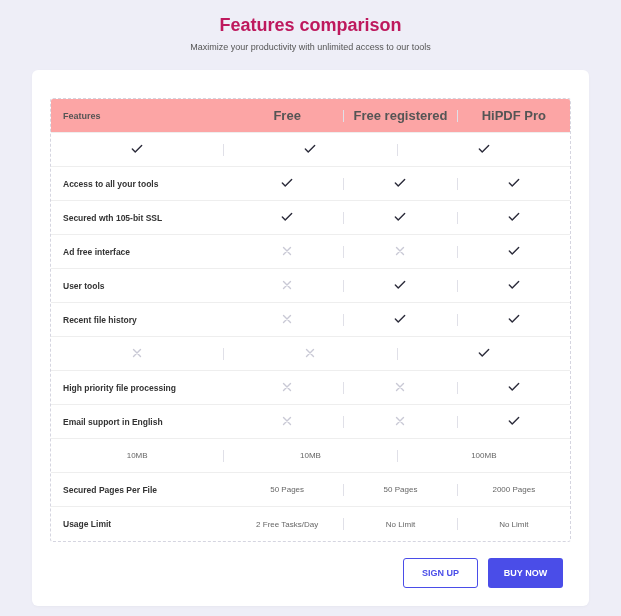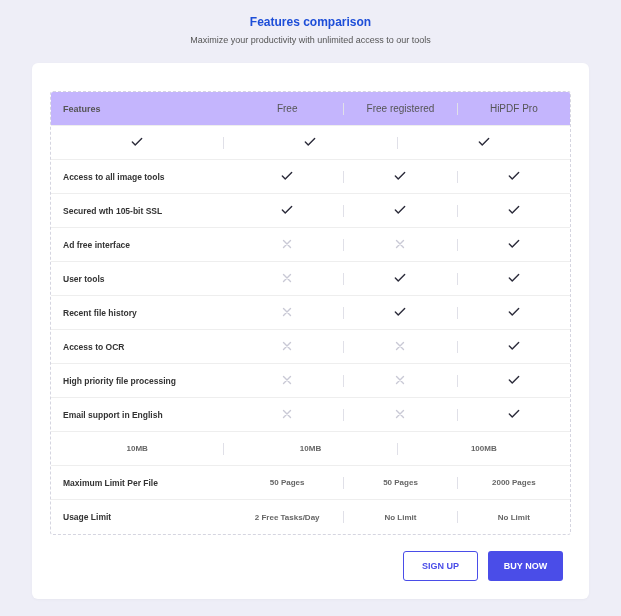--- a/index.html
+++ b/index.html
@@ -4,21 +4,21 @@
   <style>
     * { box-sizing: border-box; margin: 0; padding: 0; }
     body {
       background: #eeeef7;
       font-family: Arial, Helvetica, sans-serif;
       width: 621px;
       min-height: 616px;
       padding: 15px 0 25px 0;
     }
     .header { text-align: center; margin-bottom: 18px; }
-    .title { font-size: 12px; font-weight: 700; color: #1d4ed8; margin-bottom: 6px; }
+    .title { font-size: 18px; font-weight: 700; color: #be185d; margin-bottom: 6px; }
     .subtitle { font-size: 9px; color: #555; }
     .card {
       background: #fff;
       margin: 0 32px;
       border-radius: 6px;
       padding: 28px 18px 18px 18px;
       box-shadow: 0 1px 3px rgba(0,0,0,0.03);
     }
     .table {
       border: 1px dashed #d5d5e0;
@@ -27,45 +27,44 @@
     }
     .row {
       display: flex;
       align-items: center;
       border-bottom: 1px solid #eee;
       min-height: 34px;
       padding: 4px 0;
     }
     .row:last-child { border-bottom: none; }
     .row.header-row {
-      background: #c4b5fd;
+      background: #fca5a5;
     }
     .cell-feature {
       flex: 0 0 180px;
       font-size: 8.5px;
       font-weight: 700;
       color: #333;
       padding-left: 12px;
     }
     .header-row .cell-feature {
       font-size: 9px;
       font-weight: 600;
       color: #555;
     }
     .cell-val {
       flex: 1;
       text-align: center;
       font-size: 8px;
       color: #666;
       position: relative;
-      font-weight: bold;
     }
     .header-row .cell-val {
-      font-size: 10px;
-      font-weight: 400;
+      font-size: 13px;
+      font-weight: 700;
       color: #555;
     }
     .divider {
       width: 1px;
       height: 12px;
       background: #e0e0e8;
       flex: 0 0 1px;
     }
     .check-icon { width: 18px; height: 14px; display: inline-block; }
     .check-icon svg { width: 100%; height: 100%; }
@@ -125,21 +124,21 @@
           <div class="divider"></div>
           <div class="cell-val"><span class="check-icon"><svg viewBox="0 0 24 24">
                 <path d="M4 12 L9 17 L20 6" stroke="#2b2b3a" stroke-width="2.4" fill="none" stroke-linecap="round" stroke-linejoin="round"></path>
               </svg></span></div>
           <div class="divider"></div>
           <div class="cell-val"><span class="check-icon"><svg viewBox="0 0 24 24">
                 <path d="M4 12 L9 17 L20 6" stroke="#2b2b3a" stroke-width="2.4" fill="none" stroke-linecap="round" stroke-linejoin="round"></path>
               </svg></span></div>
         </div>
         <div class="row">
-          <div class="cell-feature">Access to all image tools</div>
+          <div class="cell-feature">Access to all your tools</div>
           <div class="cell-val"><span class="check-icon"><svg viewBox="0 0 24 24">
                 <path d="M4 12 L9 17 L20 6" stroke="#2b2b3a" stroke-width="2.4" fill="none" stroke-linecap="round" stroke-linejoin="round"></path>
               </svg></span></div>
           <div class="divider"></div>
           <div class="cell-val"><span class="check-icon"><svg viewBox="0 0 24 24">
                 <path d="M4 12 L9 17 L20 6" stroke="#2b2b3a" stroke-width="2.4" fill="none" stroke-linecap="round" stroke-linejoin="round"></path>
               </svg></span></div>
           <div class="divider"></div>
           <div class="cell-val"><span class="check-icon"><svg viewBox="0 0 24 24">
                 <path d="M4 12 L9 17 L20 6" stroke="#2b2b3a" stroke-width="2.4" fill="none" stroke-linecap="round" stroke-linejoin="round"></path>
@@ -195,21 +194,20 @@
           <div class="divider"></div>
           <div class="cell-val"><span class="check-icon"><svg viewBox="0 0 24 24">
                 <path d="M4 12 L9 17 L20 6" stroke="#2b2b3a" stroke-width="2.4" fill="none" stroke-linecap="round" stroke-linejoin="round"></path>
               </svg></span></div>
           <div class="divider"></div>
           <div class="cell-val"><span class="check-icon"><svg viewBox="0 0 24 24">
                 <path d="M4 12 L9 17 L20 6" stroke="#2b2b3a" stroke-width="2.4" fill="none" stroke-linecap="round" stroke-linejoin="round"></path>
               </svg></span></div>
         </div>
         <div class="row">
-          <div class="cell-feature">Access to OCR</div>
           <div class="cell-val"><span class="x-icon"><svg viewBox="0 0 24 24">
                 <path d="M6 6 L18 18 M18 6 L6 18" stroke="#c9c9d5" stroke-width="2.4" fill="none" stroke-linecap="round"></path>
               </svg></span></div>
           <div class="divider"></div>
           <div class="cell-val"><span class="x-icon"><svg viewBox="0 0 24 24">
                 <path d="M6 6 L18 18 M18 6 L6 18" stroke="#c9c9d5" stroke-width="2.4" fill="none" stroke-linecap="round"></path>
               </svg></span></div>
           <div class="divider"></div>
           <div class="cell-val"><span class="check-icon"><svg viewBox="0 0 24 24">
                 <path d="M4 12 L9 17 L20 6" stroke="#2b2b3a" stroke-width="2.4" fill="none" stroke-linecap="round" stroke-linejoin="round"></path>
@@ -244,21 +242,21 @@
               </svg></span></div>
         </div>
         <div class="row">
           <div class="cell-val"><span>10MB</span></div>
           <div class="divider"></div>
           <div class="cell-val"><span>10MB</span></div>
           <div class="divider"></div>
           <div class="cell-val"><span>100MB</span></div>
         </div>
         <div class="row">
-          <div class="cell-feature">Maximum Limit Per File</div>
+          <div class="cell-feature">Secured Pages Per File</div>
           <div class="cell-val"><span>50 Pages</span></div>
           <div class="divider"></div>
           <div class="cell-val"><span>50 Pages</span></div>
           <div class="divider"></div>
           <div class="cell-val"><span>2000 Pages</span></div>
         </div>
         <div class="row">
           <div class="cell-feature">Usage Limit</div>
           <div class="cell-val"><span>2 Free Tasks/Day</span></div>
           <div class="divider"></div>

